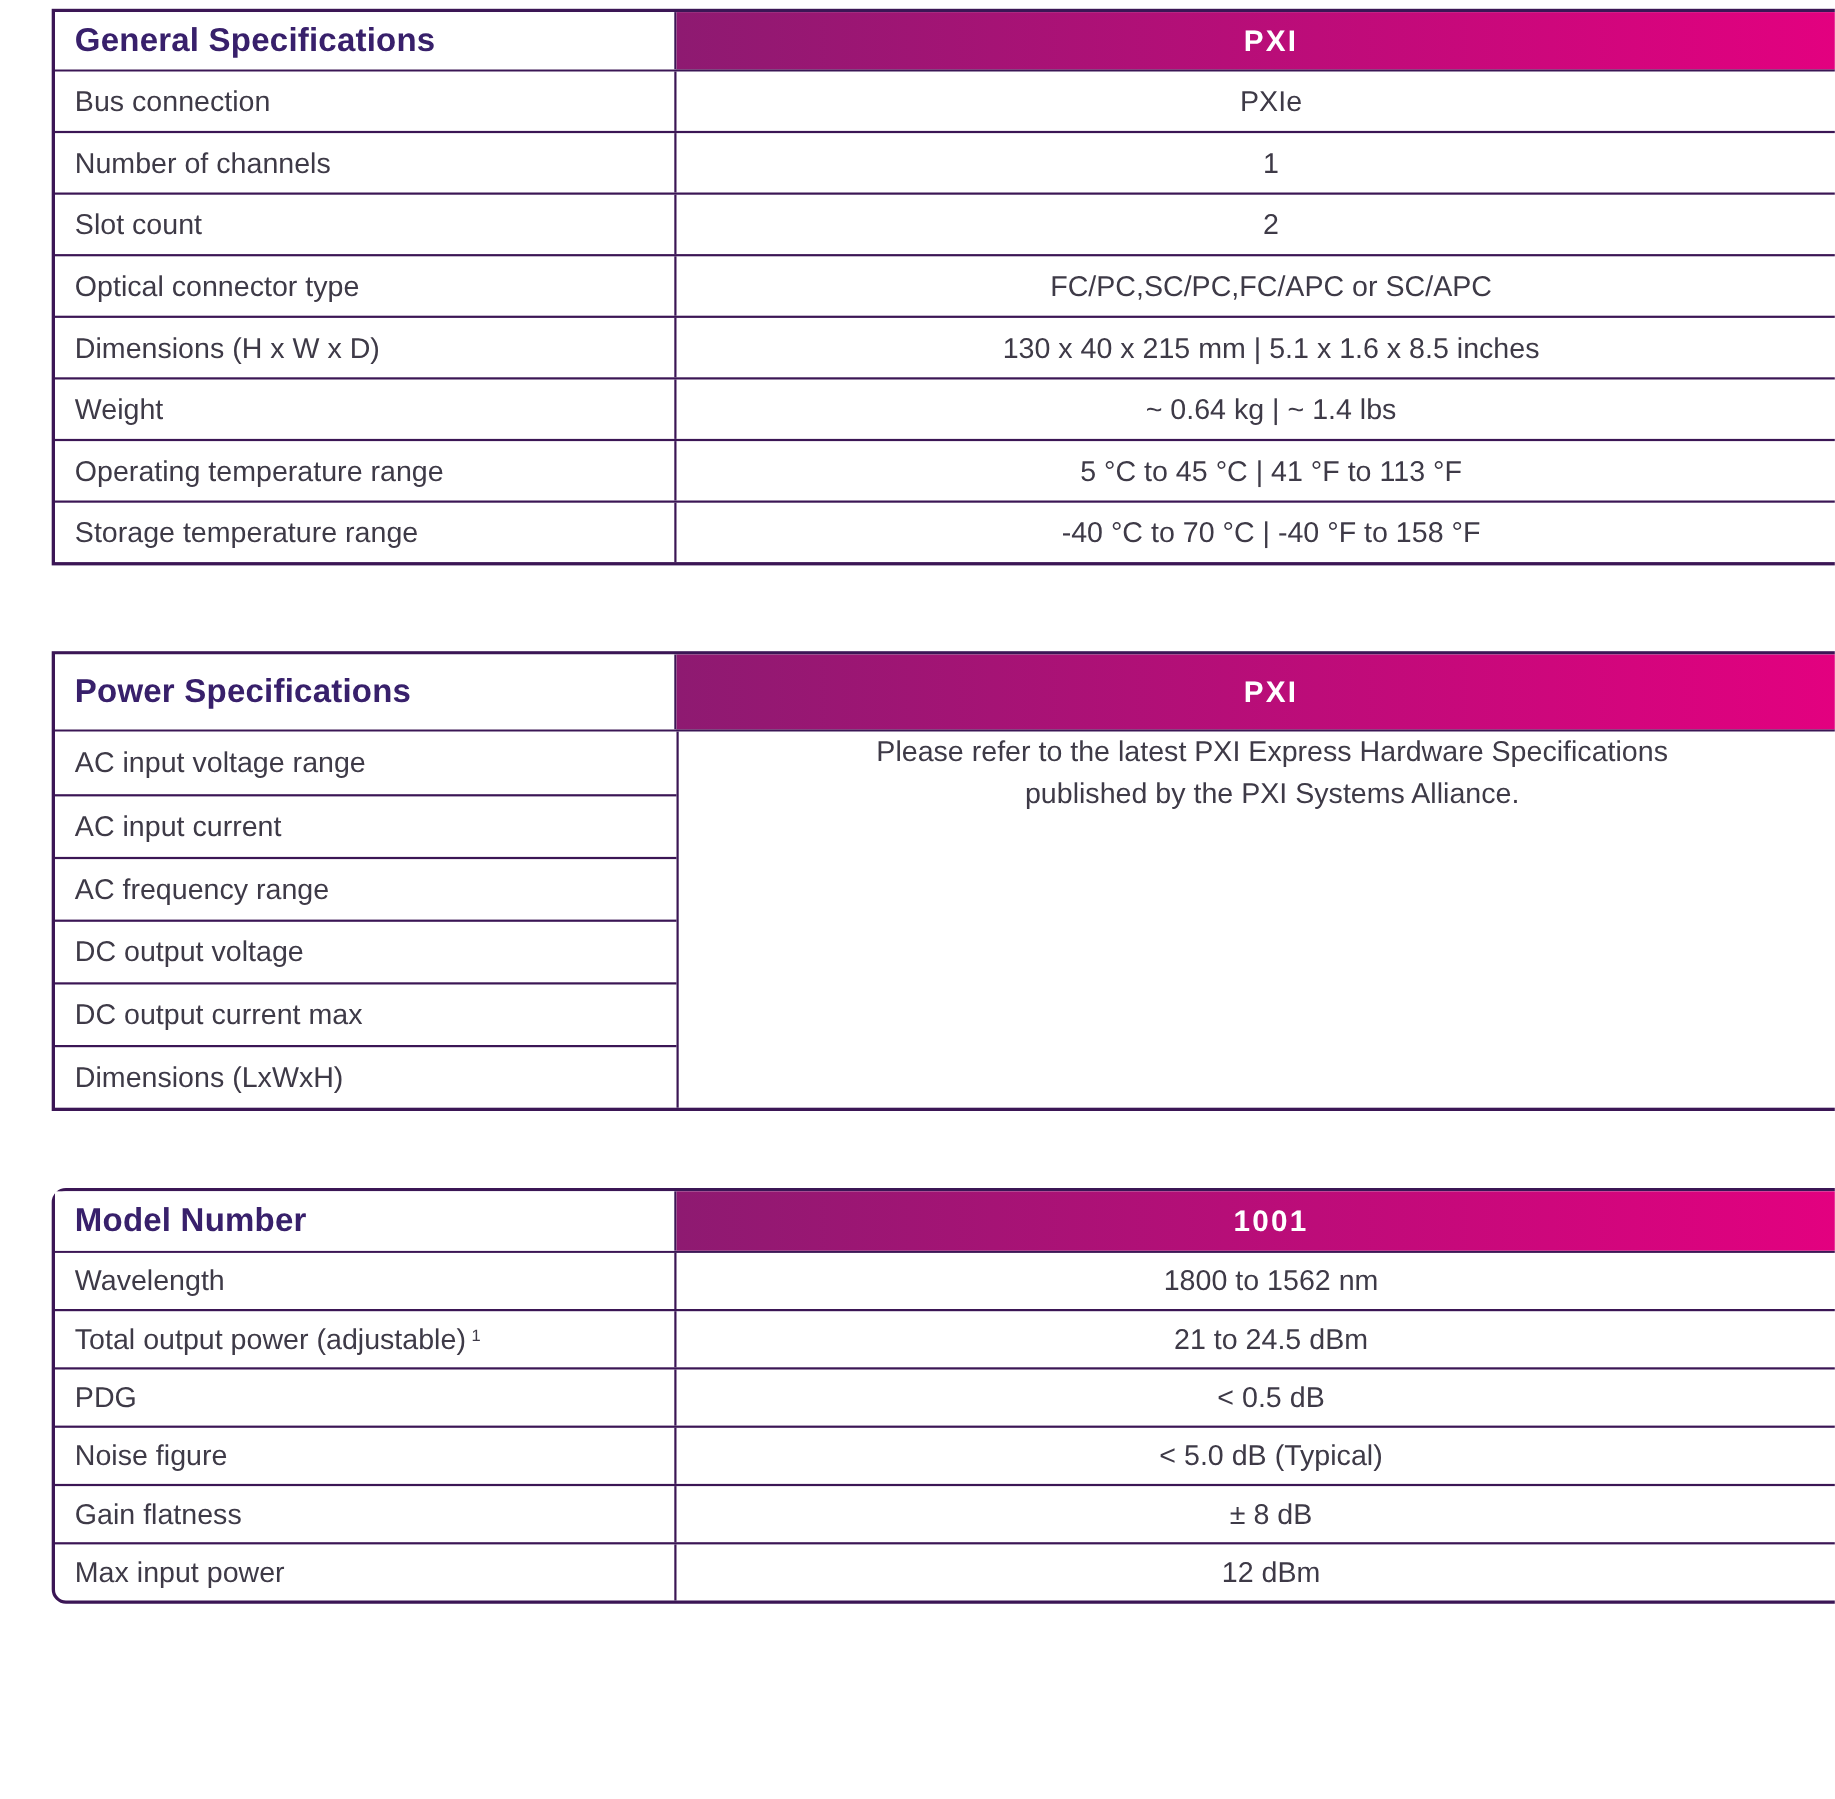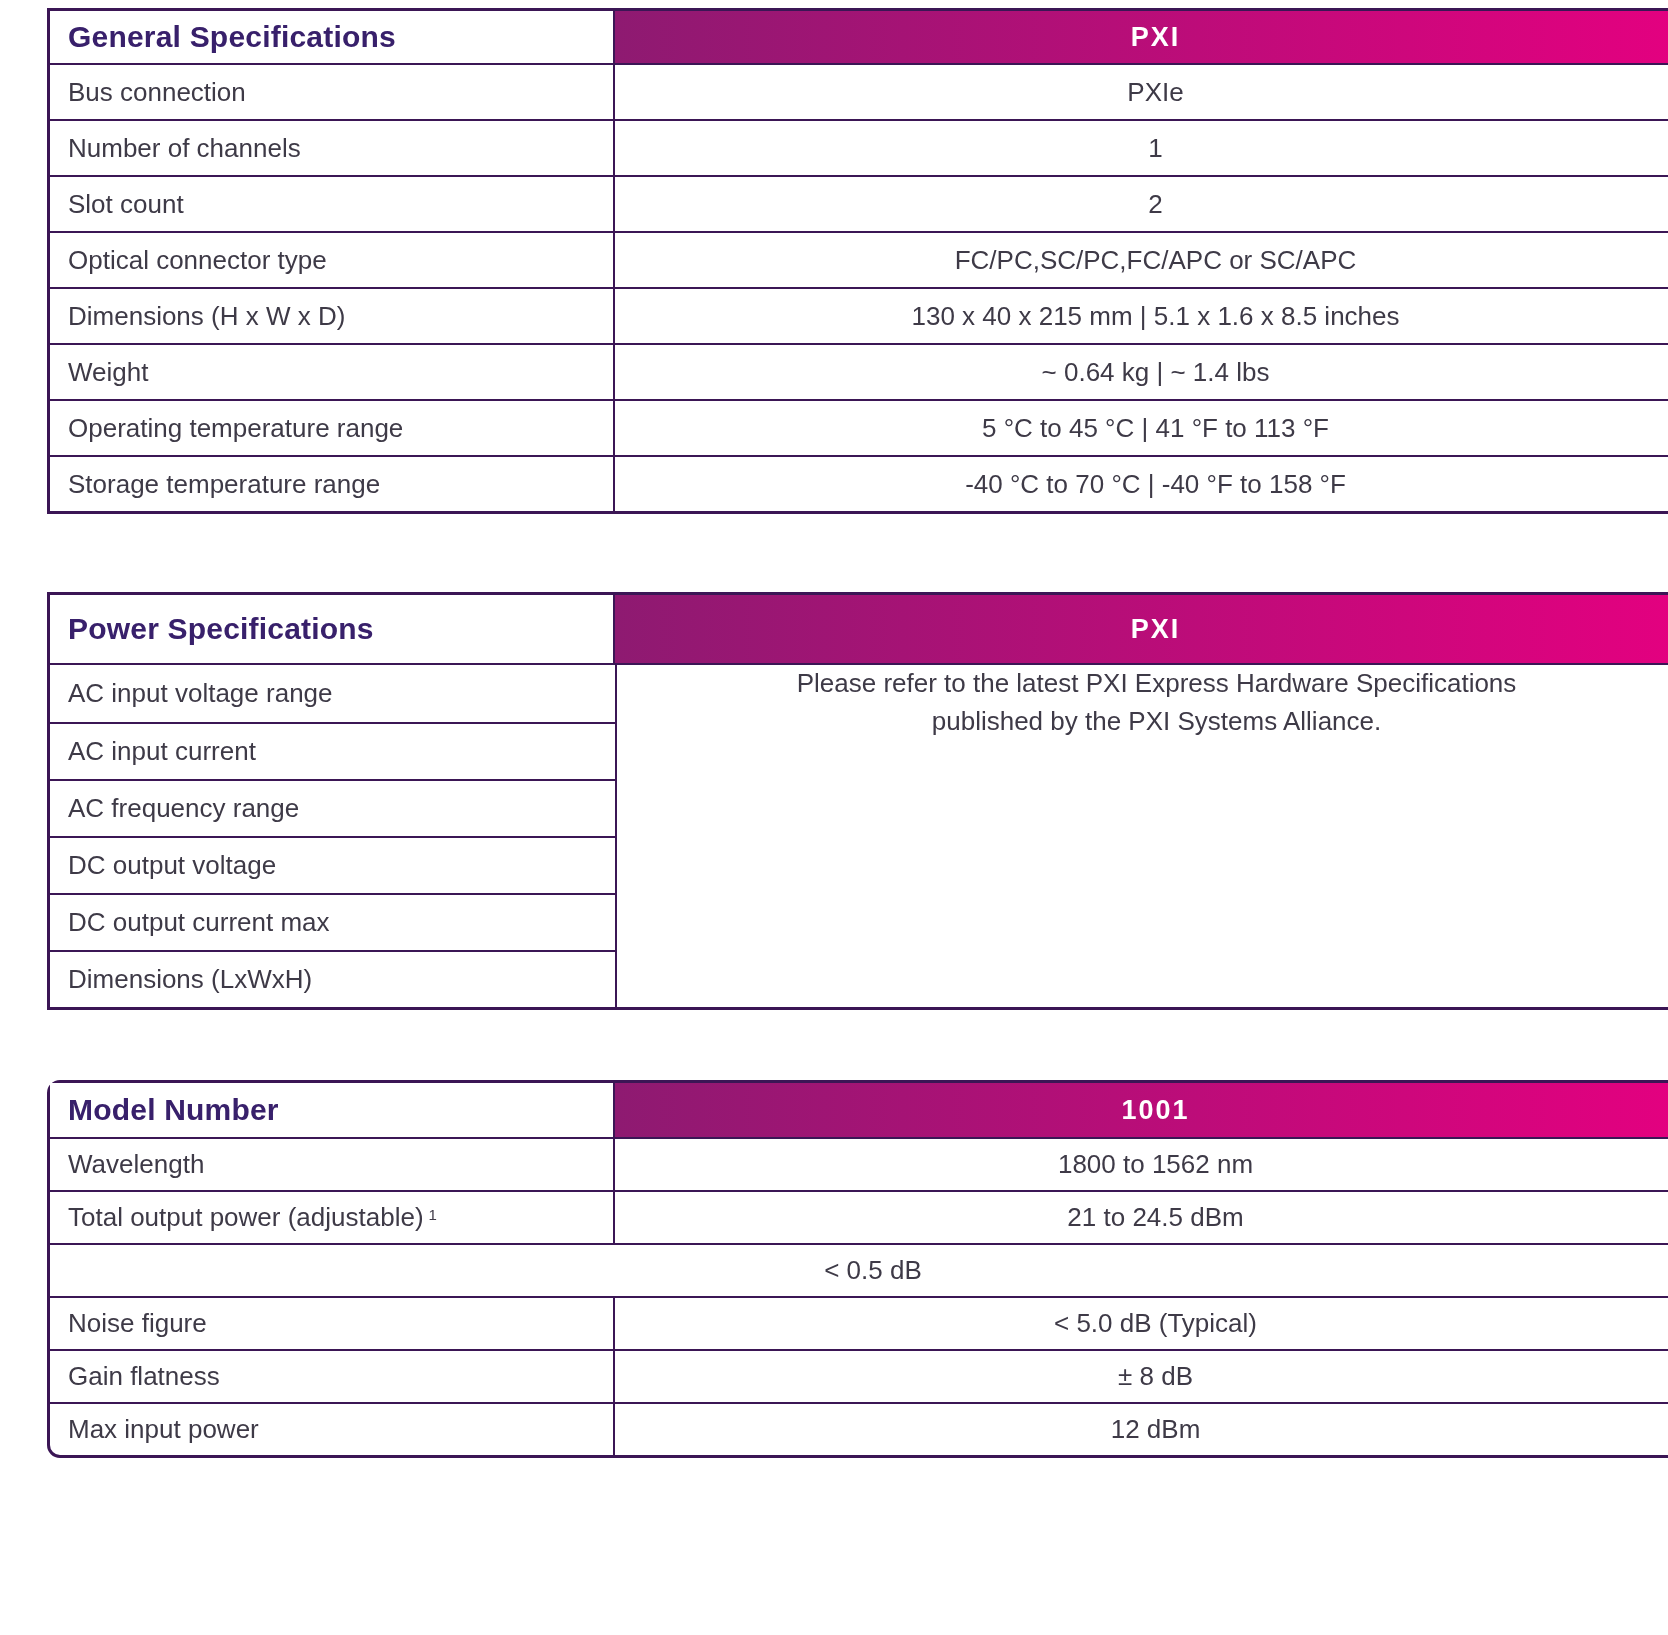--- a/index.html
+++ b/index.html
@@ -238,20 +238,23 @@
       <div class="row body-row">
         <div class="cell label-cell">
           <span class="label-text">Total output power (adjustable)</span>
           <sup class="label-sup">1</sup>
         </div>
         <div class="cell value-cell">
           <span class="value-text">21 to 24.5 dBm</span>
         </div>
       </div>
       <div class="row body-row">
+        <div class="cell label-cell">
+          <span class="label-text">PDG</span>
+        </div>
         <div class="cell value-cell">
           <span class="value-text">&lt; 0.5 dB</span>
         </div>
       </div>
       <div class="row body-row">
         <div class="cell label-cell">
           <span class="label-text">Noise figure</span>
         </div>
         <div class="cell value-cell">
           <span class="value-text">&lt; 5.0 dB (Typical)</span>

